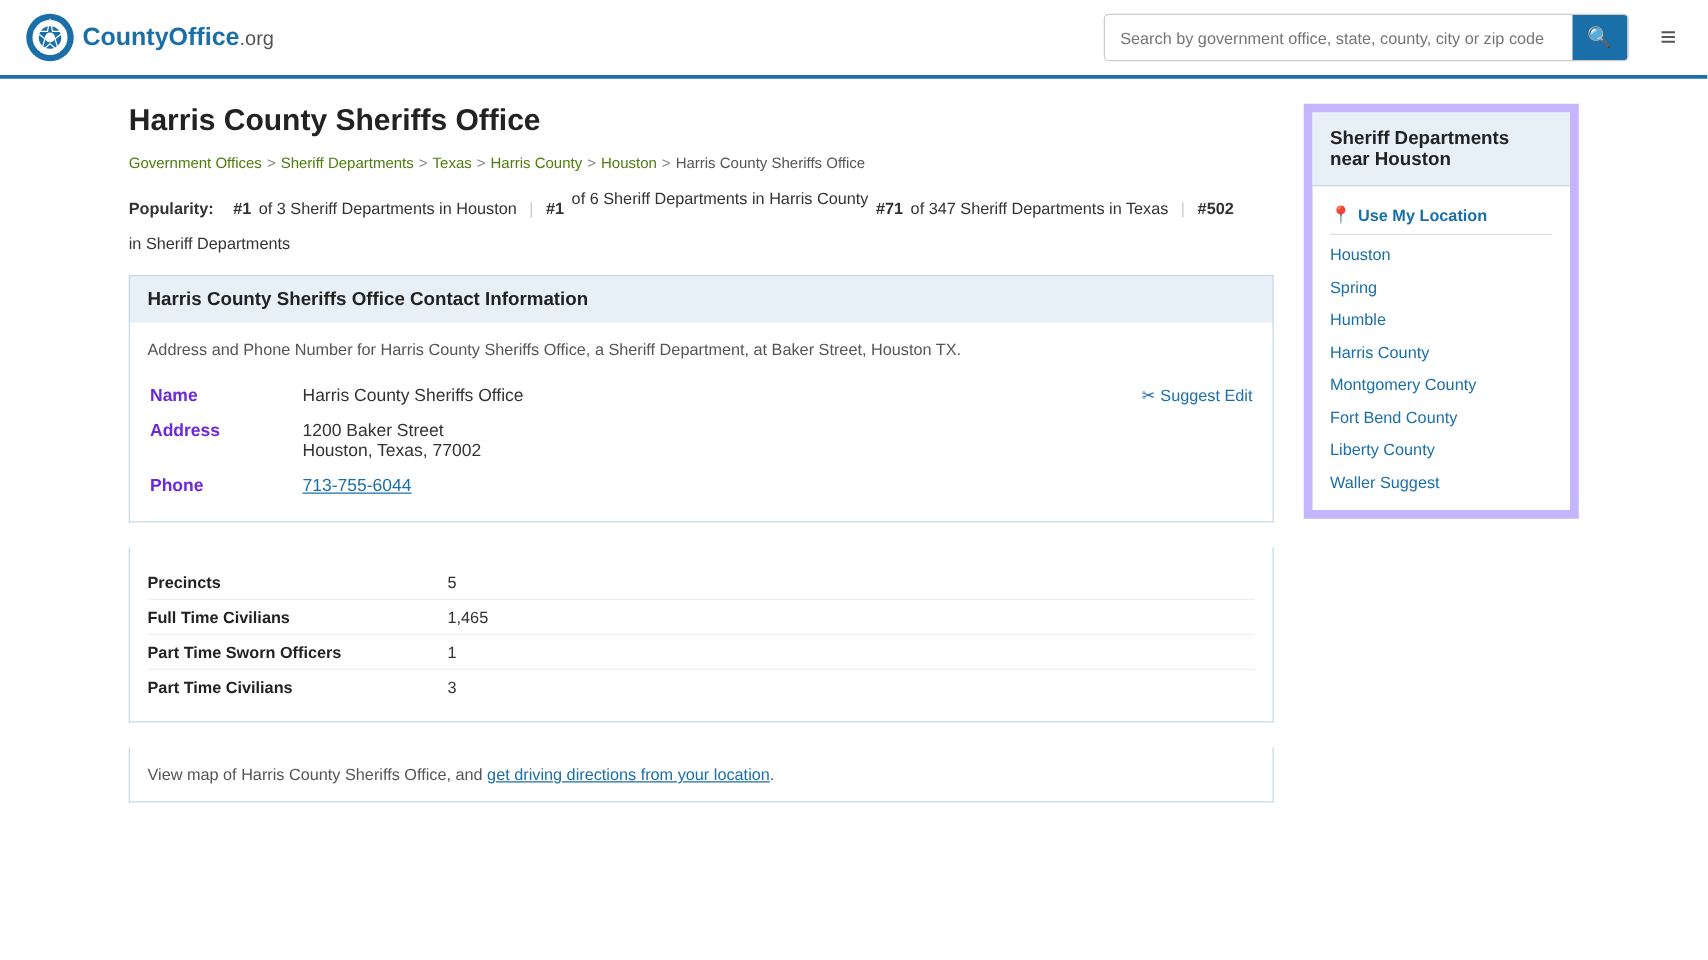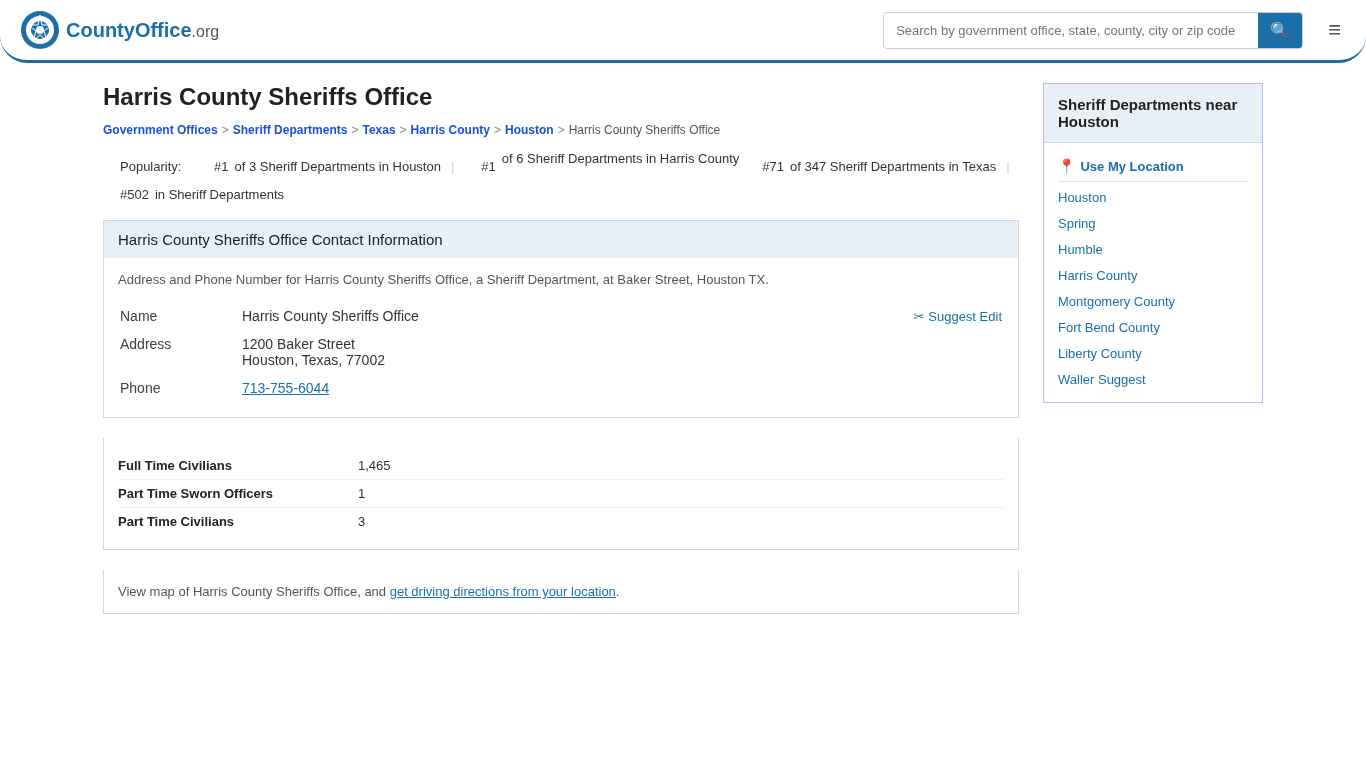--- a/index.html
+++ b/index.html
@@ -6,21 +6,20 @@
     body { font-family: Arial, sans-serif; font-size: 14px; color: #333; background: #fff; }
 
     
     .header {
       background: #fff;
       border-bottom: 3px solid #1a6fa8;
       padding: 10px 20px;
       display: flex;
       align-items: center;
       justify-content: space-between;
-      border-radius: 27px;
     }
     .logo-area {
       display: flex;
       align-items: center;
       gap: 6px;
     }
     .logo-icon {
       width: 40px;
       height: 40px;
     }
@@ -98,45 +97,44 @@
     .breadcrumb {
       font-size: 12px;
       color: #555;
       margin-bottom: 14px;
       display: flex;
       flex-wrap: wrap;
       align-items: center;
       gap: 4px;
     }
     .breadcrumb a {
-      color: #1d4ed8;
+      color: #4d7c0f;
       text-decoration: none;
-      font-weight: bold;
     }
     .breadcrumb .sep { color: #888; }
 
     
     .popularity {
       font-size: 13px;
       margin-bottom: 18px;
       display: flex;
       flex-wrap: wrap;
       align-items: center;
       gap: 6px;
       color: #333;
     }
-    .popularity strong { font-weight: normal; margin-left: 17px; }
+    .popularity strong { font-weight: bold; }
 
     
     .section-header {
       background: #e8f0f7;
       border: 1px solid #c8d8e8;
       padding: 10px 14px;
       font-size: 15px;
-      font-weight: normal;
+      font-weight: bold;
       color: #222;
       margin-bottom: 0;
       border-bottom: none;
     }
     .section-body {
       border: 1px solid #c8d8e8;
       border-top: none;
       padding: 14px 14px;
       margin-bottom: 20px;
     }
@@ -148,23 +146,23 @@
       margin-bottom: 14px;
     }
     .info-table {
       width: 100%;
     }
     .info-table tr td {
       padding: 5px 0;
       vertical-align: top;
     }
     .info-table tr td:first-child {
-      font-weight: normal;
+      font-weight: bold;
       width: 120px;
-      color: #404040;
+      color: #6d28d9;
     }
     .info-table tr td:last-child {
       color: #333;
     }
     .phone-link {
       color: #1a6fa8;
       text-decoration: underline;
     }
     .suggest-edit {
       display: inline-flex;
@@ -209,21 +207,21 @@
       font-size: 13px;
       color: #555;
     }
     .map-desc a {
       color: #1a6fa8;
       text-decoration: underline;
     }
 
     
     .sidebar-box {
-      border: 1px solid #c4b5fd;
+      border: 7px solid #c4b5fd;
     }
     .sidebar-title {
       background: #e8f0f7;
       border-bottom: 1px solid #c8d8e8;
       padding: 12px 14px;
       font-size: 15px;
       font-weight: bold;
       color: #222;
     }
     .sidebar-list {
@@ -349,20 +347,24 @@
               <a href="#" class="phone-link">713-755-6044</a>
             </td>
           </tr>
         </tbody>
       </table>
     </div>
 
     <div class="section-body">
       <table class="details-table">
         <tbody id="details-tbody">
+        <tr>
+        <td>Precincts</td>
+        <td>5</td>
+      </tr>
             <tr>
         <td>Full Time Civilians</td>
         <td>1,465</td>
       </tr>
             <tr>
         <td>Part Time Sworn Officers</td>
         <td>1</td>
       </tr>
             <tr>
         <td>Part Time Civilians</td>

